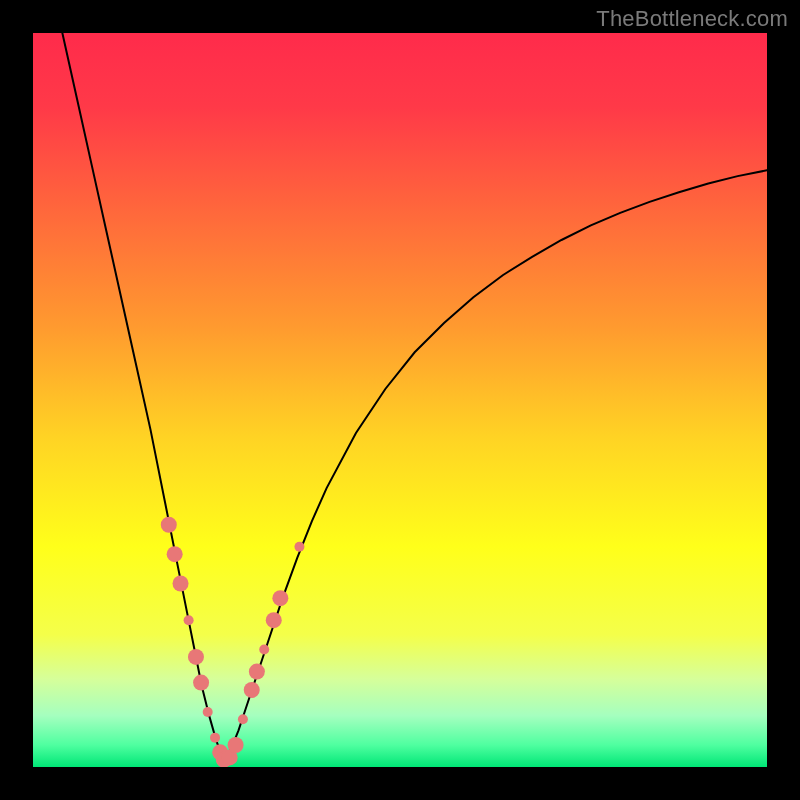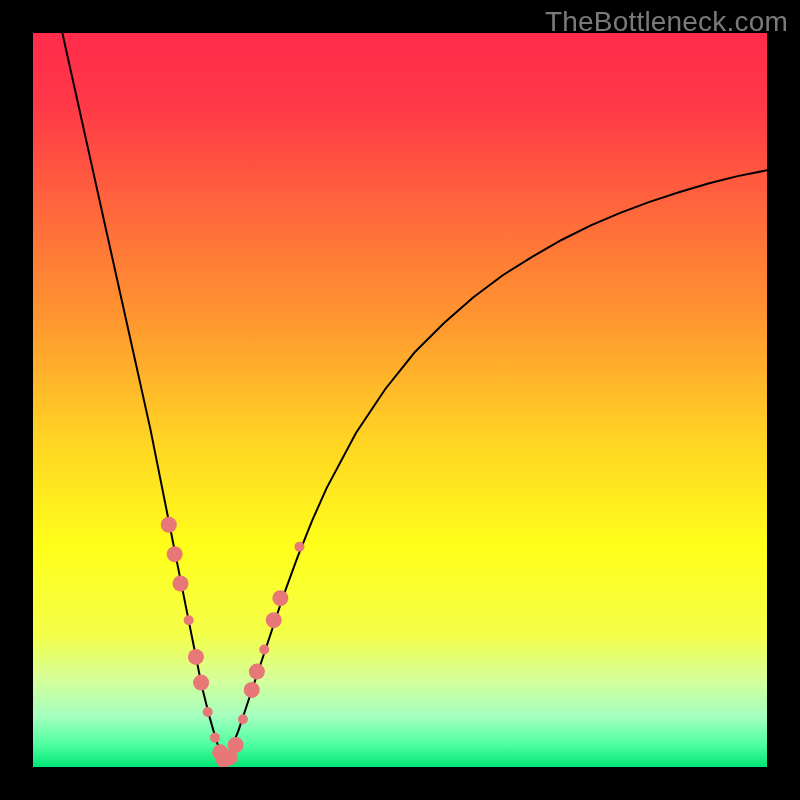--- a/index.html
+++ b/index.html
@@ -27,21 +27,21 @@
   }
   .gradient {
     position: absolute;
     left: 0; top: 0; width: 100%; height: 100%;
   }
   .watermark {
     position: absolute;
     top: 6px;
     right: 12px;
     color: #7a7a7a;
-    font-size: 28px;
+    font-size: 22px;
     font-weight: 500;
     letter-spacing: 0.2px;
     user-select: none;
   }
   svg { display: block; }
 </style>
 </head>
 <body>
 
 <div class="frame">

